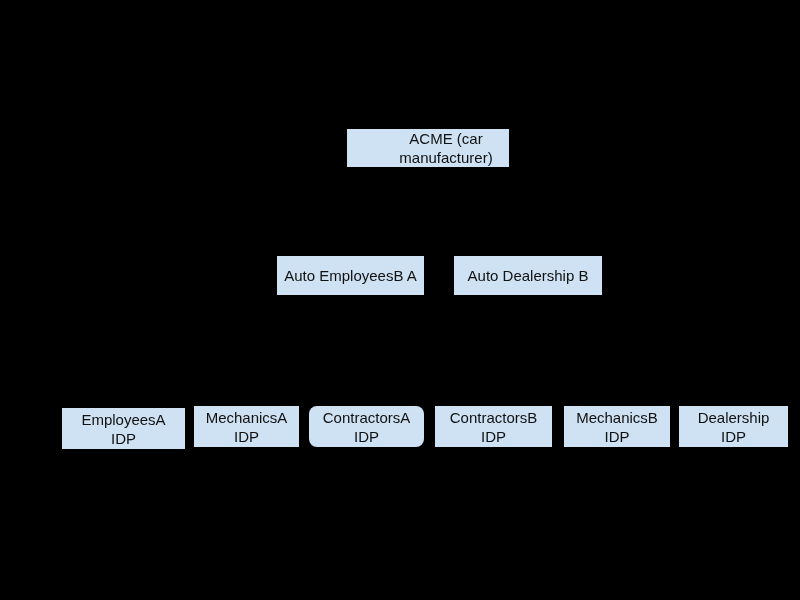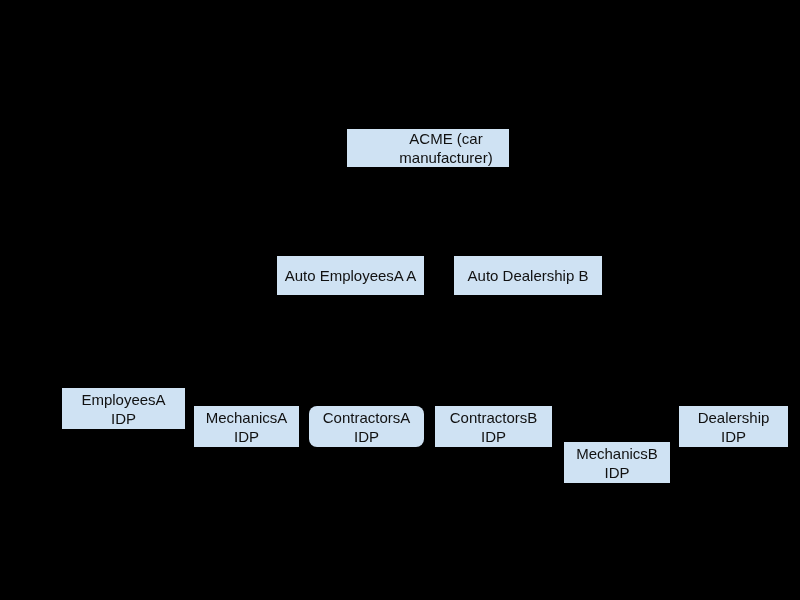--- a/index.html
+++ b/index.html
@@ -25,36 +25,36 @@
     text-align: center;
     font-size: 15px;
     line-height: 19px;
     white-space: pre-line;
     box-sizing: border-box;
   }
   
   .node-acme          { left: 347px; top: 129px; width: 162px; height: 38px; padding-left: 36px; }
   .node-dealership-a  { left: 277px; top: 256px; width: 147px; height: 39px; }
   .node-dealership-b  { left: 454px; top: 256px; width: 148px; height: 39px; }
-  .node-employees-a   { left:  62px; top: 388px; width: 123px; height: 41px; }
+  .node-employees-a   { left:  62px; top: 408px; width: 123px; height: 41px; }
   .node-mechanics-a   { left: 194px; top: 406px; width: 105px; height: 41px; }
   .node-contractors-a { left: 309px; top: 406px; width: 115px; height: 41px; border-radius: 8px; }
   .node-contractors-b { left: 435px; top: 406px; width: 117px; height: 41px; }
-  .node-mechanics-b   { left: 564px; top: 406px; width: 106px; height: 41px; margin-top: 36px; }
+  .node-mechanics-b   { left: 564px; top: 406px; width: 106px; height: 41px; }
   .node-employees-b   { left: 679px; top: 406px; width: 109px; height: 41px; }
 </style>
 </head>
 <body>
 
 <div class="canvas">
 
   <div class="node node-acme">ACME (car
 manufacturer)</div>
 
-  <div class="node node-dealership-a">Auto EmployeesA A</div>
+  <div class="node node-dealership-a">Auto EmployeesB A</div>
 
   <div class="node node-dealership-b">Auto Dealership B</div>
 
   <div class="node node-employees-a">EmployeesA
 IDP</div>
 
   <div class="node node-mechanics-a">MechanicsA
 IDP</div>
 
   <div class="node node-contractors-a">ContractorsA

